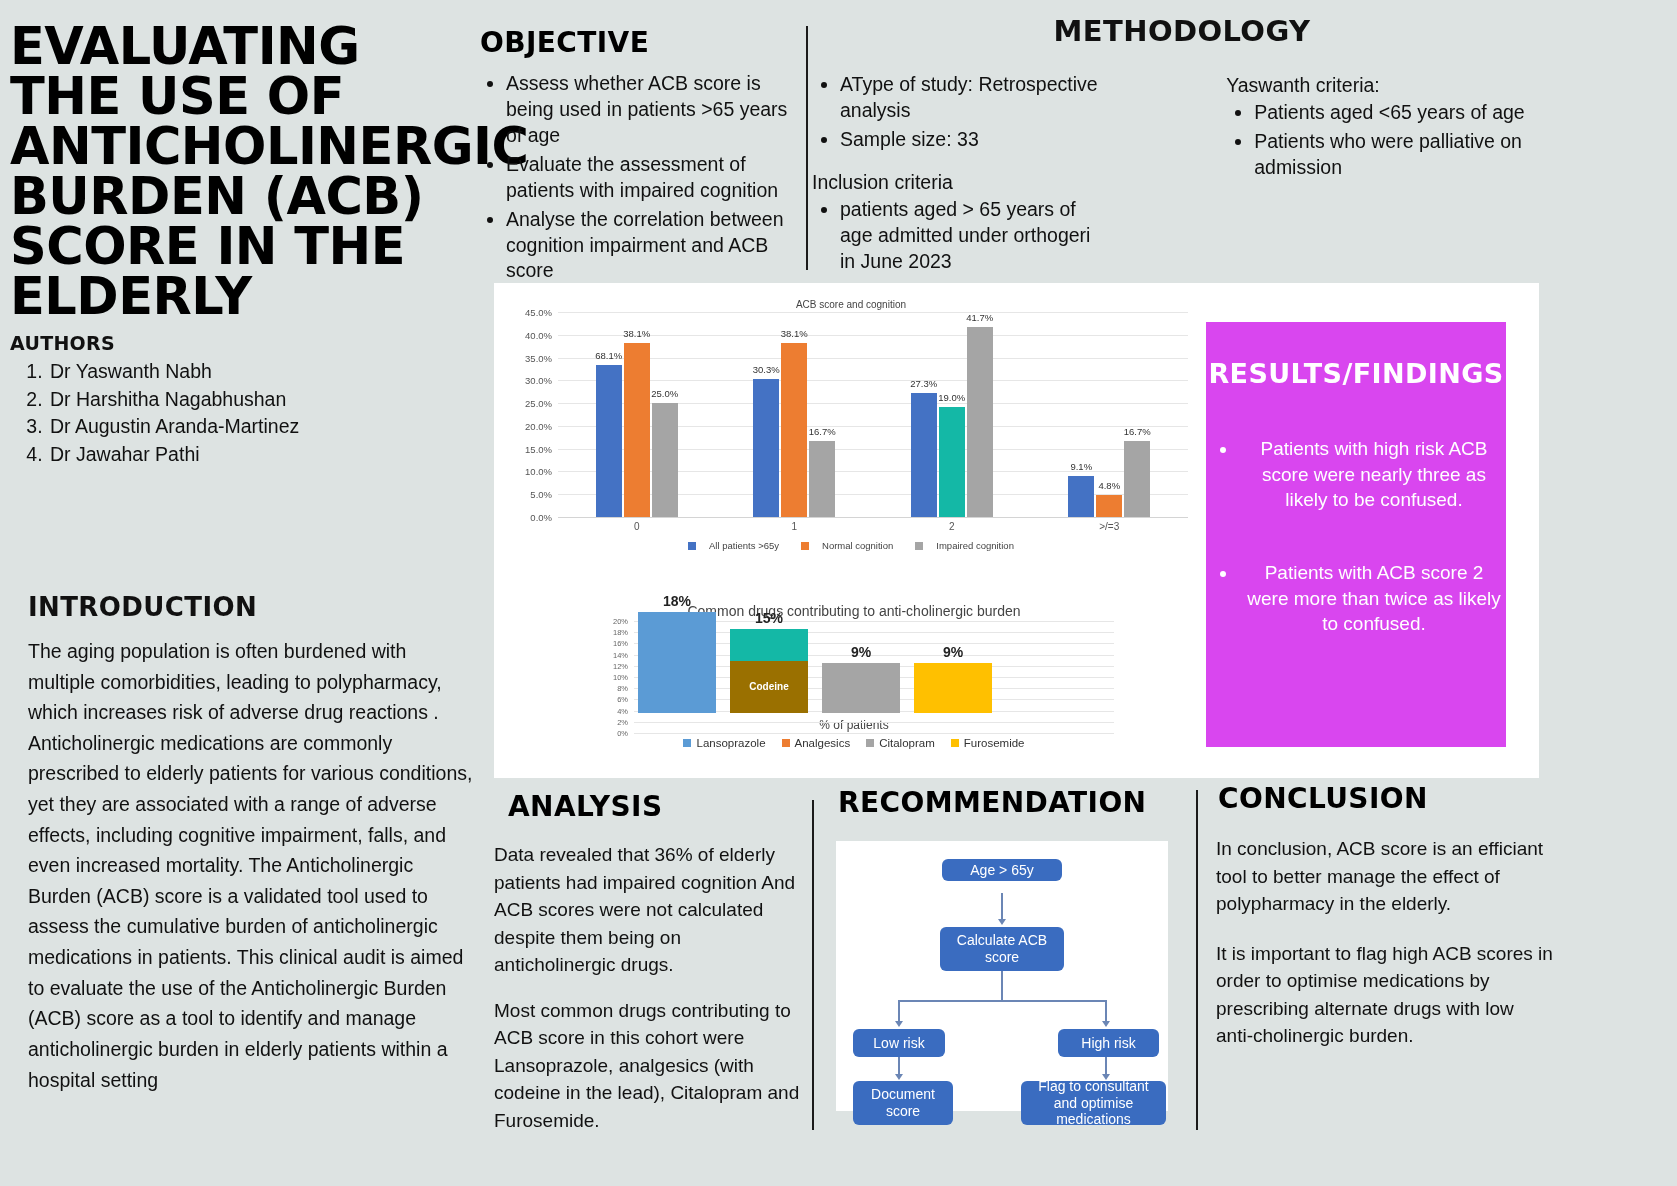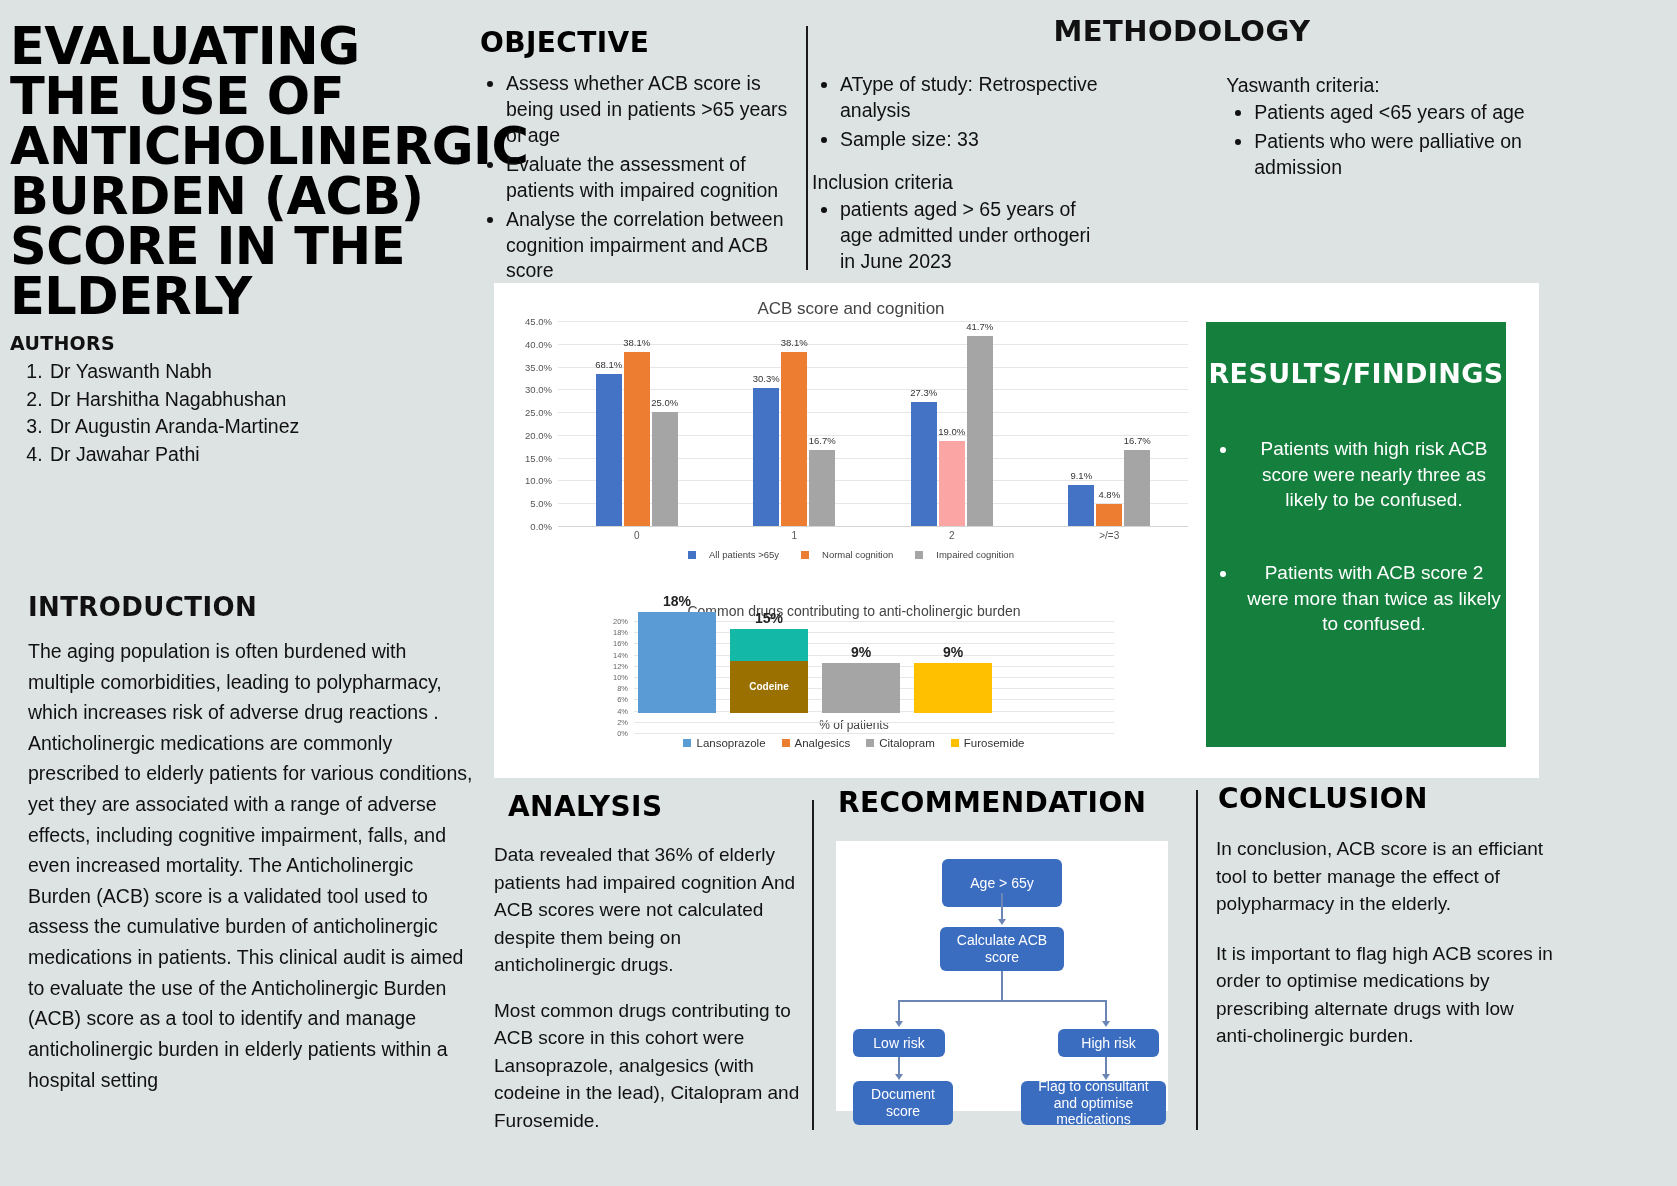--- a/index.html
+++ b/index.html
@@ -61,21 +61,21 @@
     font-family:"DejaVu Sans",sans-serif;font-weight:bold;letter-spacing:0.4px;}
   .method-cols{display:flex;gap:28px;}
   .method-left{width:300px;}
   .method-right{width:330px;padding-left:90px;}
   .sub-label{font-size:19.5px;line-height:1.35;margin:16px 0 2px 0;}
   .method ul.bullets li{font-size:19.5px;line-height:1.33;}
 
   
   .chart-panel{position:absolute;left:494px;top:283px;width:1045px;height:495px;background:#fff;}
   .chart-inner{position:absolute;left:12px;top:8px;width:700px;height:290px;}
-  .chart-title{text-align:center;font-size:17px;color:#444;margin:8px 0 2px 0;font-weight:normal;}
+  .chart-title{text-align:center;font-size:10px;color:#444;margin:8px 0 2px 0;font-weight:normal;}
 
   
   .plot{position:relative;margin-left:52px;margin-right:8px;height:205px;border-left:0;}
   .ylab{position:absolute;left:-50px;font-size:9.5px;color:#555;transform:translateY(-50%);width:44px;text-align:right;}
   .gridline{position:absolute;left:0;right:0;height:1px;background:#e6e6e6;}
   .groups{position:absolute;left:0;right:0;bottom:0;top:0;display:flex;}
   .group{flex:1;display:flex;align-items:flex-end;justify-content:center;gap:2px;position:relative;}
   .bar{width:26px;position:relative;}
   .bar span{position:absolute;top:-15px;left:50%;transform:translateX(-50%);
     font-size:9.5px;color:#333;white-space:nowrap;}
@@ -97,21 +97,21 @@
   .bar2 > b{position:absolute;top:-19px;left:50%;transform:translateX(-50%);
     font-size:14px;color:#222;font-weight:bold;white-space:nowrap;}
   .seg-lower{background:#9a7000;position:relative;}
   .seg-lower i{position:absolute;left:50%;top:38%;transform:translateX(-50%);
     font-style:normal;font-size:10px;color:#fff;font-weight:bold;}
   .xtitle2{text-align:center;font-size:12px;color:#444;margin-top:5px;}
   .legend2{display:flex;justify-content:center;gap:16px;margin-top:5px;}
   .legend2 .li{display:flex;align-items:center;gap:5px;font-size:11.5px;color:#333;}
 
   
-  .results{position:absolute;left:1206px;top:322px;width:300px;height:425px;background:#15803d;color:#fff;}
+  .results{position:absolute;left:1206px;top:322px;width:300px;height:425px;background:#d946ef;color:#fff;}
   .results h2{font-family:"DejaVu Sans",sans-serif;font-weight:bold;font-size:27px;
     text-align:center;margin:36px 0 30px 0;letter-spacing:0.4px;}
   .results ul{margin:0;padding-left:32px;}
   .results li{font-size:19px;line-height:1.35;margin-bottom:28px;text-align:center;padding-left:4px;margin-top:47px;}
 
   
   .analysis{position:absolute;left:494px;top:790px;width:310px;}
   .analysis .sec-head{font-size:28px;margin:0 0 18px 14px;}
   .analysis p{font-size:19px;line-height:1.45;margin:0 0 18px 0;}
 
@@ -229,21 +229,21 @@
                 <span>38.1%</span>
               </div>
               <div class="bar b3" style="height: 76.0778px; background: rgb(165, 165, 165);">
                 <span>16.7%</span>
               </div>
             </div>
             <div class="group">
               <div class="bar b1" style="height: 124.367px; background: rgb(68, 114, 196);">
                 <span>27.3%</span>
               </div>
-              <div class="bar b2" style="height: 85px; background: #fca5a5;">
+              <div class="bar b2" style="height: 110px; background: #14b8a6;">
                 <span>19.0%</span>
               </div>
               <div class="bar b3" style="height: 189.967px; background: rgb(165, 165, 165);">
                 <span>41.7%</span>
               </div>
             </div>
             <div class="group">
               <div class="bar b1" style="height: 41.4556px; background: rgb(68, 114, 196);">
                 <span>9.1%</span>
               </div>
@@ -356,21 +356,21 @@
 
   <div class="analysis">
     <div class="sec-head">ANALYSIS</div>
     <p>Data revealed that 36% of elderly patients had impaired cognition And ACB scores were not calculated despite them being on anticholinergic drugs.</p>
     <p>Most common drugs contributing to ACB score in this cohort were Lansoprazole, analgesics (with codeine in the lead), Citalopram and Furosemide.</p>
   </div>
 
   <div class="recommend">
     <div class="sec-head">RECOMMENDATION</div>
     <div class="flow">
-      <div class="node" style="left:106px;top:18px;width:120px;height:48px;">Age &gt; 65y</div>
+      <div class="node" style="left:106px;top:18px;width:120px;height:22px;">Age &gt; 65y</div>
       <div class="conn" style="left:165px;top:52px;width:1.5px;height:30px;"></div>
       <div class="arrow" style="left:162px;top:78px;"></div>
 
       <div class="node" style="left:104px;top:86px;width:124px;height:44px;">Calculate ACB score</div>
       <div class="conn" style="left:165px;top:130px;width:1.5px;height:30px;"></div>
       <div class="conn" style="left:62px;top:159px;width:208px;height:1.5px;"></div>
       <div class="conn" style="left:62px;top:159px;width:1.5px;height:24px;"></div>
       <div class="conn" style="left:269px;top:159px;width:1.5px;height:24px;"></div>
       <div class="arrow" style="left:59px;top:180px;"></div>
       <div class="arrow" style="left:266px;top:180px;"></div>

